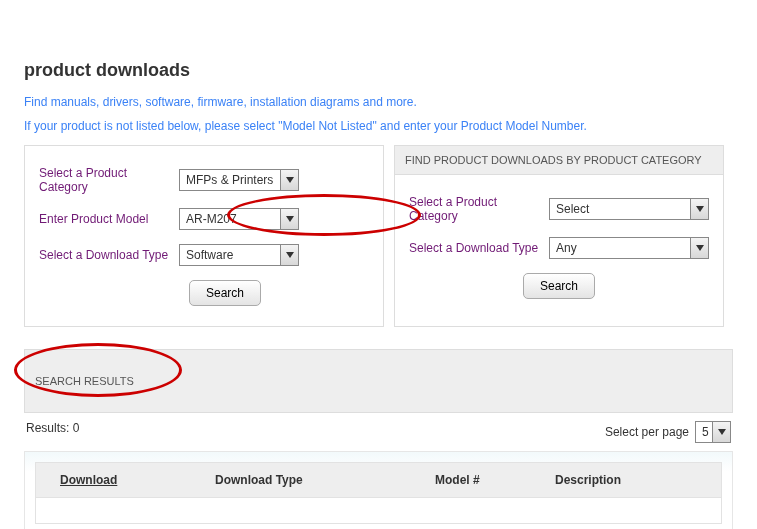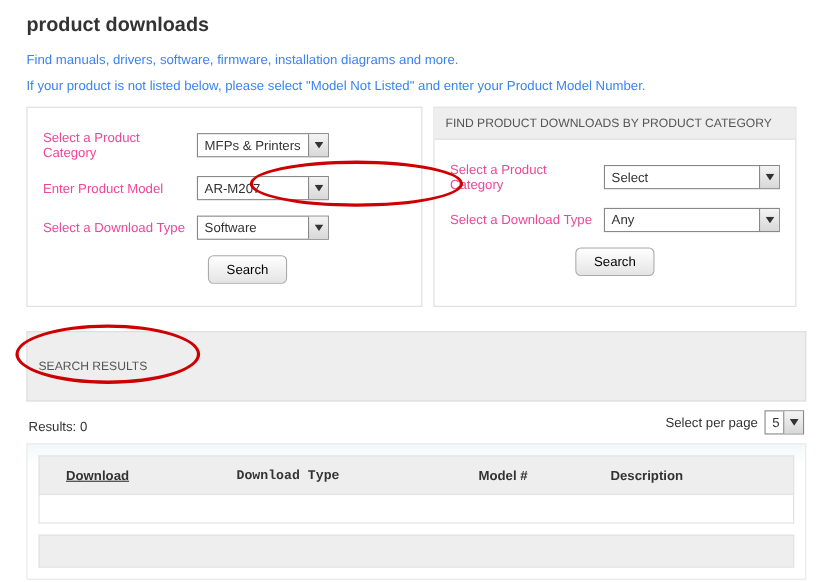--- a/index.html
+++ b/index.html
@@ -9,20 +9,21 @@
     color: #333;
     background: #fff;
     padding: 12px 24px;
     width: 757px;
   }
   h1 {
     font-size: 18px;
     font-weight: bold;
     color: #333;
     margin-bottom: 14px;
+    margin-top: 48px;
   }
   p.intro {
     font-size: 12px;
     color: #3b82f6;
     margin-bottom: 10px;
   }
   .panels {
     display: flex;
     gap: 10px;
     margin-top: 12px;
@@ -44,21 +45,21 @@
     padding: 20px 14px 20px 14px;
   }
   .form-row {
     display: flex;
     align-items: center;
     margin-bottom: 14px;
   }
   .form-row label {
     flex: 0 0 140px;
     font-size: 12px;
-    color: #ec4899;
+    color: #701a75;
   }
   .panel-right .form-row label {
     flex: 0 0 140px;
   }
   .select-wrap {
     position: relative;
     flex: 0 0 120px;
     height: 22px;
     border: 1px solid #888;
     background: #fff;
@@ -103,21 +104,21 @@
     background: #eee;
     border: 1px solid #ddd;
     padding: 25px 10px;
     font-size: 11px;
     color: #555;
     position: relative;
   }
   .results-bar {
     display: flex;
     justify-content: space-between;
-    align-items: flex-end;
+    align-items: flex-start;
     padding: 8px 2px;
     font-size: 12px;
     color: #333;
   }
   .rpp-wrap {
     display: flex;
     align-items: center;
     gap: 6px;
   }
   .rpp-wrap .select-wrap { flex: 0 0 36px; padding-right: 20px; }
@@ -131,21 +132,21 @@
     background: #eee;
     border: 1px solid #e2e2e2;
   }
   .th {
     padding: 10px 12px;
     font-size: 12px;
     font-weight: bold;
     color: #333;
   }
   .th.download { flex: 0 0 155px; text-decoration: underline; margin-left: 12px; }
-  .th.type { flex: 0 0 220px; font-family: Liberation Mono, monospace; }
+  .th.type { flex: 0 0 220px; }
   .th.model { flex: 0 0 120px; }
   .th.desc { flex: 1 1 auto; }
   .table-body {
     height: 26px;
     background: #fff;
     border-left: 1px solid #e2e2e2;
     border-right: 1px solid #e2e2e2;
     border-bottom: 1px solid #e2e2e2;
   }
   .table-footer {

